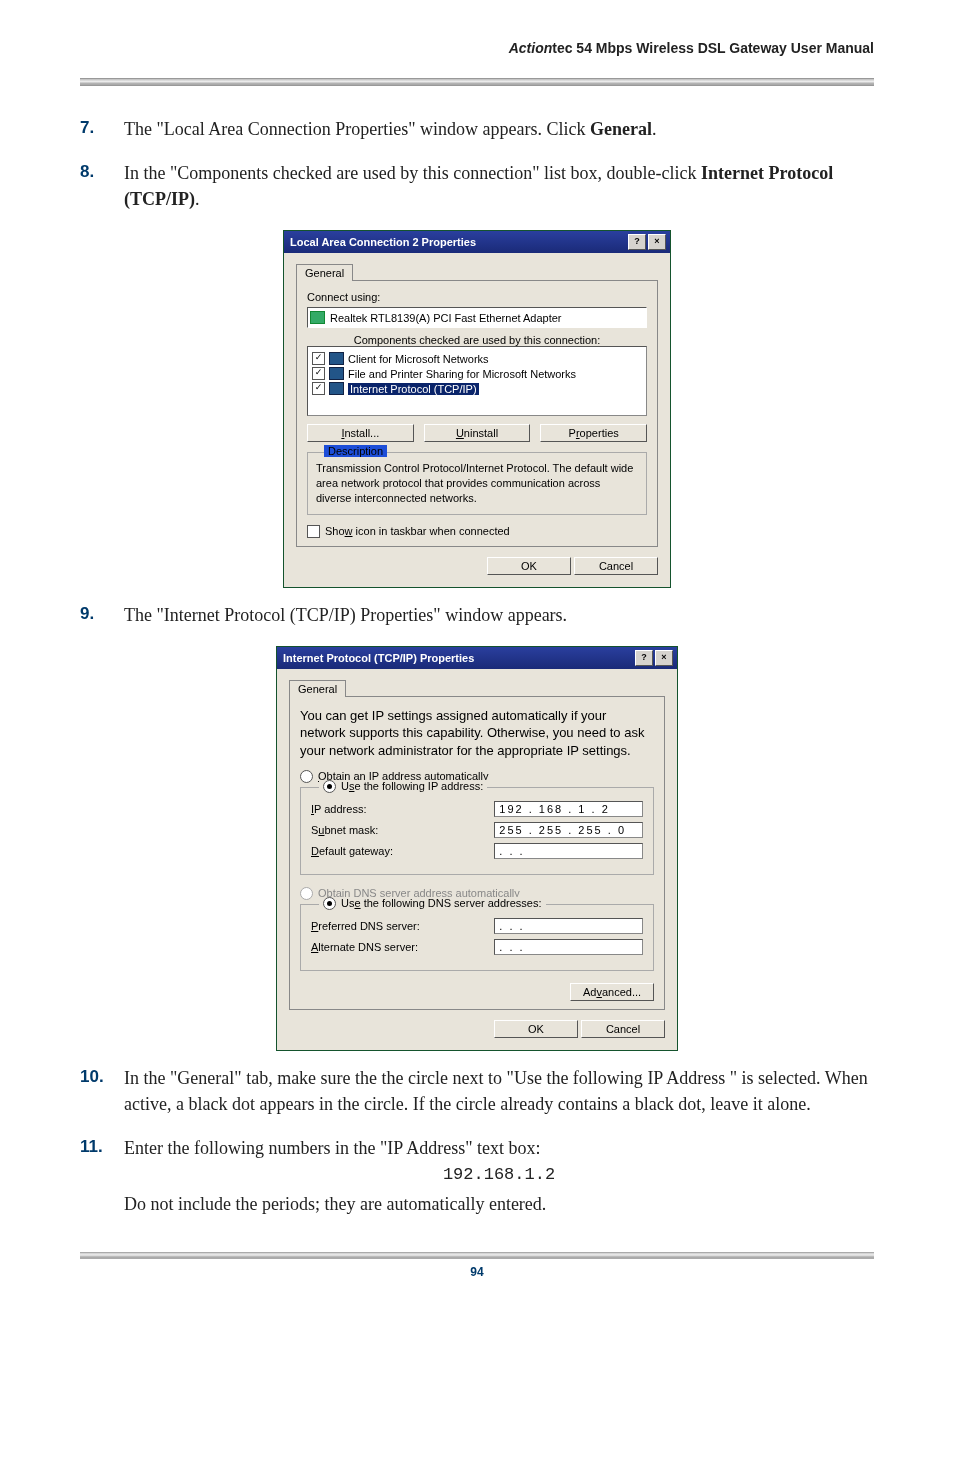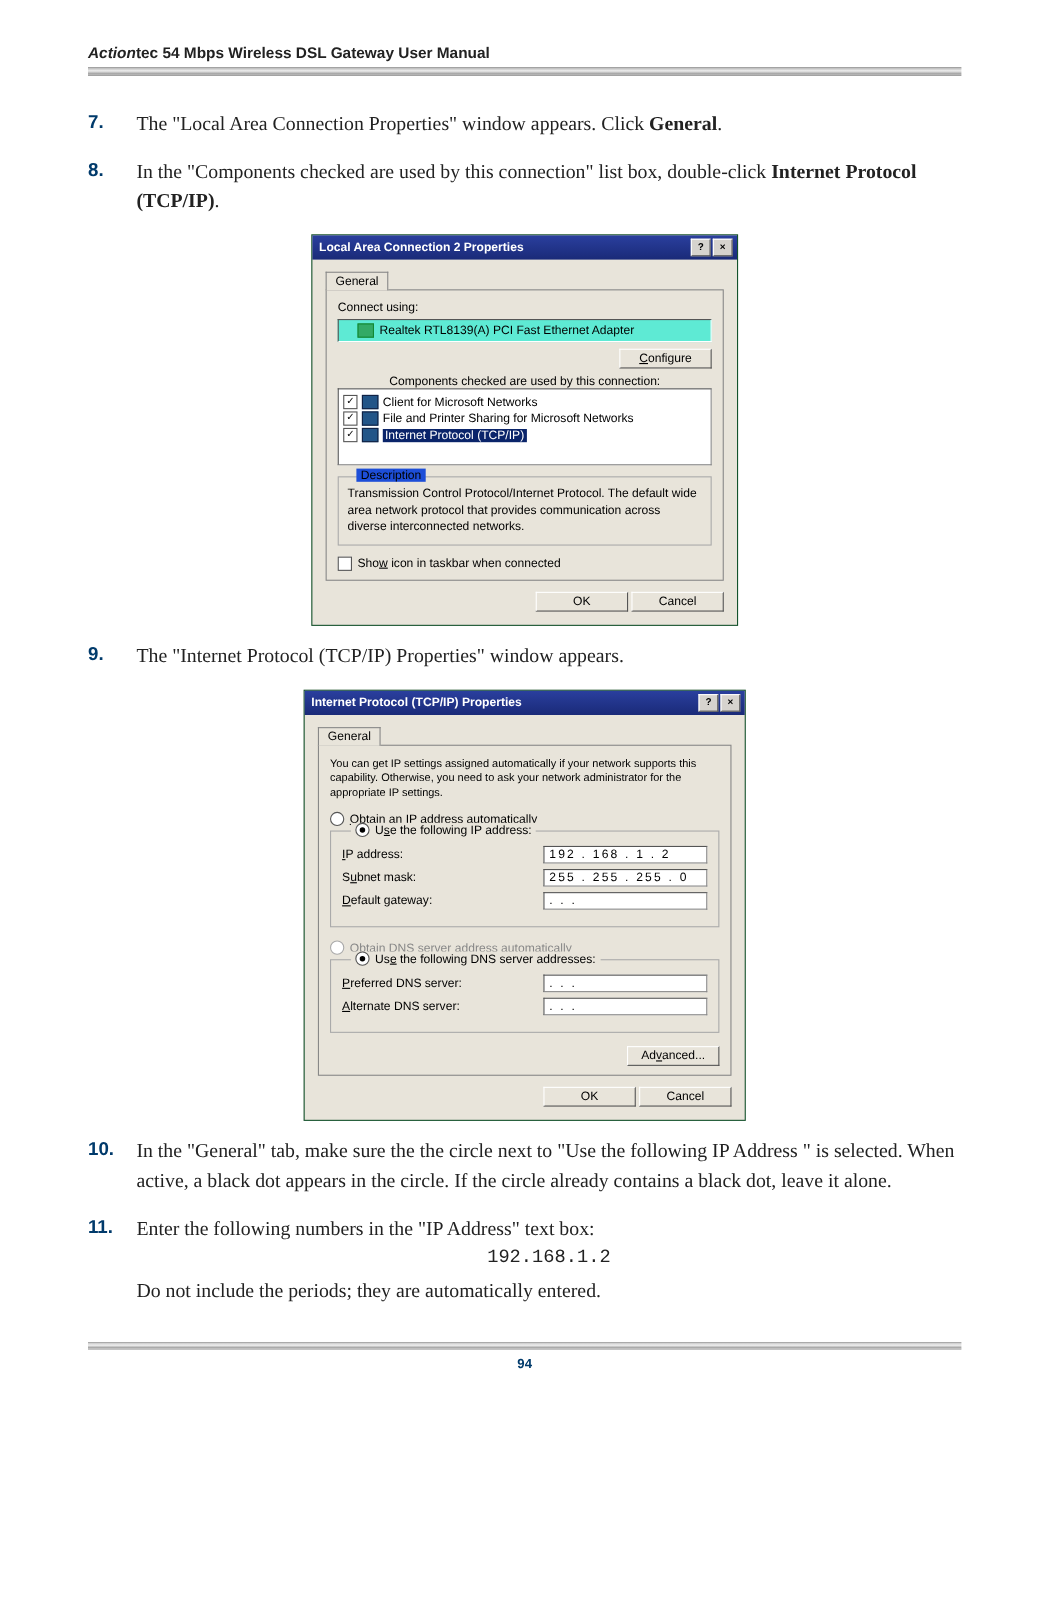--- a/index.html
+++ b/index.html
@@ -6,26 +6,26 @@
     margin: 0;
     padding: 0;
     font-family: Georgia, 'Times New Roman', serif;
     background: #fff;
     width: 954px;
   }
   .page {
     padding: 40px 80px 30px 80px;
   }
   .header-bar {
-    text-align: left;
+    text-align: right;
     font-family: Arial, Helvetica, sans-serif;
     font-weight: bold;
     font-size: 14px;
     color: #222;
-    padding-bottom: 5px;
+    padding-bottom: 22px;
   }
   .header-brand {
     font-style: italic;
   }
   .header-rule {
     height: 6px;
     background: linear-gradient(#bbb, #eee 40%, #aaa 80%);
     border-top: 1px solid #999;
     border-bottom: 1px solid #999;
     margin-bottom: 30px;
@@ -97,25 +97,25 @@
     font-size: 11px;
     position: relative;
     top: 1px;
   }
   .tab-panel {
     border: 1px solid #888;
     background: #e8e4da;
     padding: 10px 10px 8px 10px;
   }
   .sunken {
-    background: #5eead4;
+    background: #ffffff;
     border: 1px solid #888;
     border-top-color: #555; border-left-color: #555;
     border-right-color: #fff; border-bottom-color: #fff;
-    padding: 3px 17px;
+    padding: 3px 2px;
   }
   .btn {
     background: #e8e4da;
     border: 1px solid #fff;
     border-right-color: #555; border-bottom-color: #555;
     padding: 2px 10px;
     font-size: 11px;
     text-align: center;
     display: inline-block;
     min-width: 62px;
@@ -143,21 +143,21 @@
     position: absolute;
     top: -8px; left: 16px;
     background: #1d4ed8;
     padding: 0 4px;
     font-size: 11px;
   }
   .desc-text { font-size: 11px; line-height: 1.35; }
   .cb-row { margin-top: 10px; display: flex; align-items: center; gap: 5px; }
   .dlg-bottom { text-align: right; padding-top: 10px; }
   
-  .ipblurb { font-size: 10px; line-height: 1.35; margin-bottom: 10px; }
+  .ipblurb { font-size: 13px; line-height: 1.35; margin-bottom: 10px; }
   .radio { width: 11px; height: 11px; border: 1px solid #555; border-radius: 50%; background: #fff; display: inline-flex; align-items: center; justify-content: center; }
   .radio .dot { width: 5px; height: 5px; border-radius: 50%; background: #000; }
   .rad-row { display: flex; align-items: center; gap: 5px; margin: 4px 0; }
   .ipgroup {
     border: 1px solid #aaa;
     padding: 8px 10px 10px 10px;
     margin-top: 2px;
     position: relative;
   }
   .ipgroup-title {
@@ -232,40 +232,42 @@
       <span class="tb-btn">×</span>
     </div>
     <div class="dlg-body">
       <span class="tab">General</span>
       <div class="tab-panel">
         <div>Connect using:</div>
         <div class="sunken" style="margin-top:4px; display:flex; align-items:center; gap:5px;">
           <span class="icon-box"></span>
           <span>Realtek RTL8139(A) PCI Fast Ethernet Adapter</span>
         </div>
-        <div class="row-right">
-          <span class="btn"><span class="u">C</span>onfigure</span>
-        </div>
         <div style="margin-top:6px;text-align:center;">Components checked are used by this connection:</div>
         <div class="listbox">
           <div class="li-item">
             <span class="chk">✓</span>
             <span class="icon-blue"></span>
             <span>Client for Microsoft Networks</span>
           </div>
           <div class="li-item">
             <span class="chk">✓</span>
             <span class="icon-blue"></span>
             <span>File and Printer Sharing for Microsoft Networks</span>
           </div>
           <div class="li-item">
             <span class="chk">✓</span>
             <span class="icon-blue"></span>
             <span class="hl">Internet Protocol (TCP/IP)</span>
           </div>
+        </div>
+        <div class="threebtn">
+          <span class="btn"><span class="u">I</span>nstall...</span>
+          <span class="btn"><span class="u">U</span>ninstall</span>
+          <span class="btn">P<span class="u">r</span>operties</span>
         </div>
         <div class="group">
           <span class="group-title">Description</span>
           <div class="desc-text">Transmission Control Protocol/Internet Protocol. The default wide area network protocol that provides communication across diverse interconnected networks.</div>
         </div>
         <div class="cb-row">
           <span class="chk"></span>
           <span>Sho<span class="u">w</span> icon in taskbar when connected</span>
         </div>
       </div>

